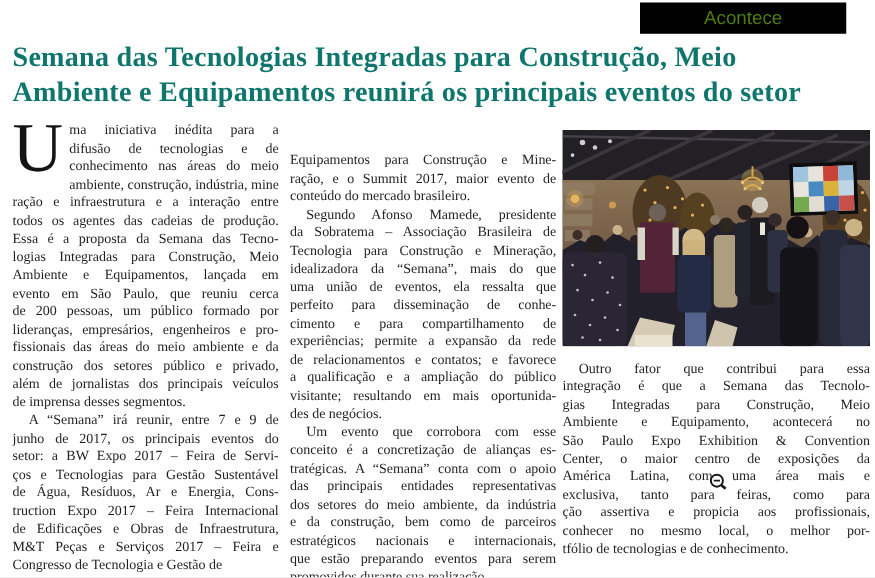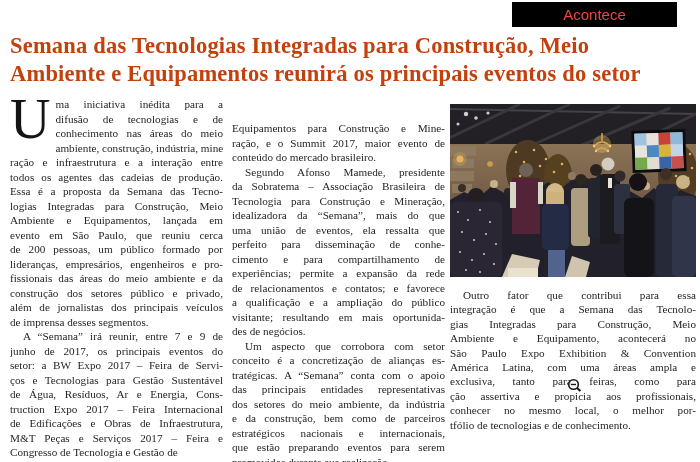--- a/index.html
+++ b/index.html
@@ -2,27 +2,27 @@
 <html><head>
 <meta charset="utf-8">
 <style>
   html,body { margin:0; padding:0; background:#e8e8e8; }
   .page {
     position:relative; width:700px; height:462px; background:#ffffff;
     font-family:"Liberation Serif", serif; overflow:hidden; margin:0 auto;
   }
   .badge {
     position:absolute; left:512px; top:2px; width:165px; height:25px;
-    background:#000000; color:#ef4444;
+    background:#000000; color:#4d7c0f;
     font-family:"Liberation Sans", sans-serif; font-size:15px;
     display:flex; align-items:center; justify-content:center;
   }
   .headline {
     position:absolute; left:10px; top:32px; width:678px; margin:0;
-    font-size:22.5px; line-height:27.5px; font-weight:bold; color:#c2410c;
+    font-size:22.5px; line-height:27.5px; font-weight:bold; color:#0f766e;
     white-space:pre-line; letter-spacing:0.2px;
   }
   .col { position:absolute; top:97px; color:#1f1f1f; font-size:11.2px; line-height:14.5px; }
   .col1 { left:10px;  width:213px; }
   .col2 { left:232px; width:213px;margin-top:24px; }
   .col3 { left:450px; width:246px; }
   .tline {
     text-align:justify; text-align-last:justify;
     white-space:nowrap; overflow:hidden; height:14.5px;
   }
@@ -97,21 +97,21 @@
           <div class="tline">uma união de eventos, ela ressalta que</div>
           <div class="tline">perfeito para disseminação de conhe-</div>
           <div class="tline">cimento e para compartilhamento de</div>
           <div class="tline">experiências; permite a expansão da rede</div>
           <div class="tline">de relacionamentos e contatos; e favorece</div>
           <div class="tline">a qualificação e a ampliação do público</div>
           <div class="tline">visitante; resultando em mais oportunida-</div>
           <div class="tline last">des de negócios.</div>
         </div>
         <div class="para">
-          <div class="tline indent">Um aspecto que corrobora com setor</div>
+          <div class="tline indent">Um evento que corrobora com esse</div>
           <div class="tline">conceito é a concretização de alianças es-</div>
           <div class="tline">tratégicas. A “Semana” conta com o apoio</div>
           <div class="tline">das principais entidades representativas</div>
           <div class="tline">dos setores do meio ambiente, da indústria</div>
           <div class="tline">e da construção, bem como de parceiros</div>
           <div class="tline">estratégicos nacionais e internacionais,</div>
           <div class="tline">que estão preparando eventos para serem</div>
           <div class="tline last">promovidos durante sua realização.</div>
         </div>
       </div>
@@ -279,21 +279,22 @@
       </g>
     </svg>
 
     <div class="paras">
         <div class="para">
           <div class="tline indent">Outro fator que contribui para essa</div>
           <div class="tline">integração é que a Semana das Tecnolo-</div>
           <div class="tline">gias Integradas para Construção, Meio</div>
           <div class="tline">Ambiente e Equipamento, acontecerá no</div>
           <div class="tline">São Paulo Expo Exhibition &amp; Convention</div>
-          <div class="tline">América Latina, com uma áreas ampla e</div>
+          <div class="tline">Center, o maior centro de exposições da</div>
+          <div class="tline">América Latina, com uma área mais e</div>
           <div class="tline">exclusiva, tanto para feiras, como para</div>
           <div class="tline">ção assertiva e propicia aos profissionais,</div>
           <div class="tline">conhecer no mesmo local, o melhor por-</div>
           <div class="tline last">tfólio de tecnologias e de conhecimento.</div>
         </div>
       </div>
   </div>
 
   <svg class="zoom-cursor" width="16" height="16" viewBox="0 0 16 16">
     <circle cx="6.5" cy="6.5" r="4.8" fill="rgba(255,255,255,0.8)" stroke="#1a1a1a" stroke-width="1.6"></circle>

